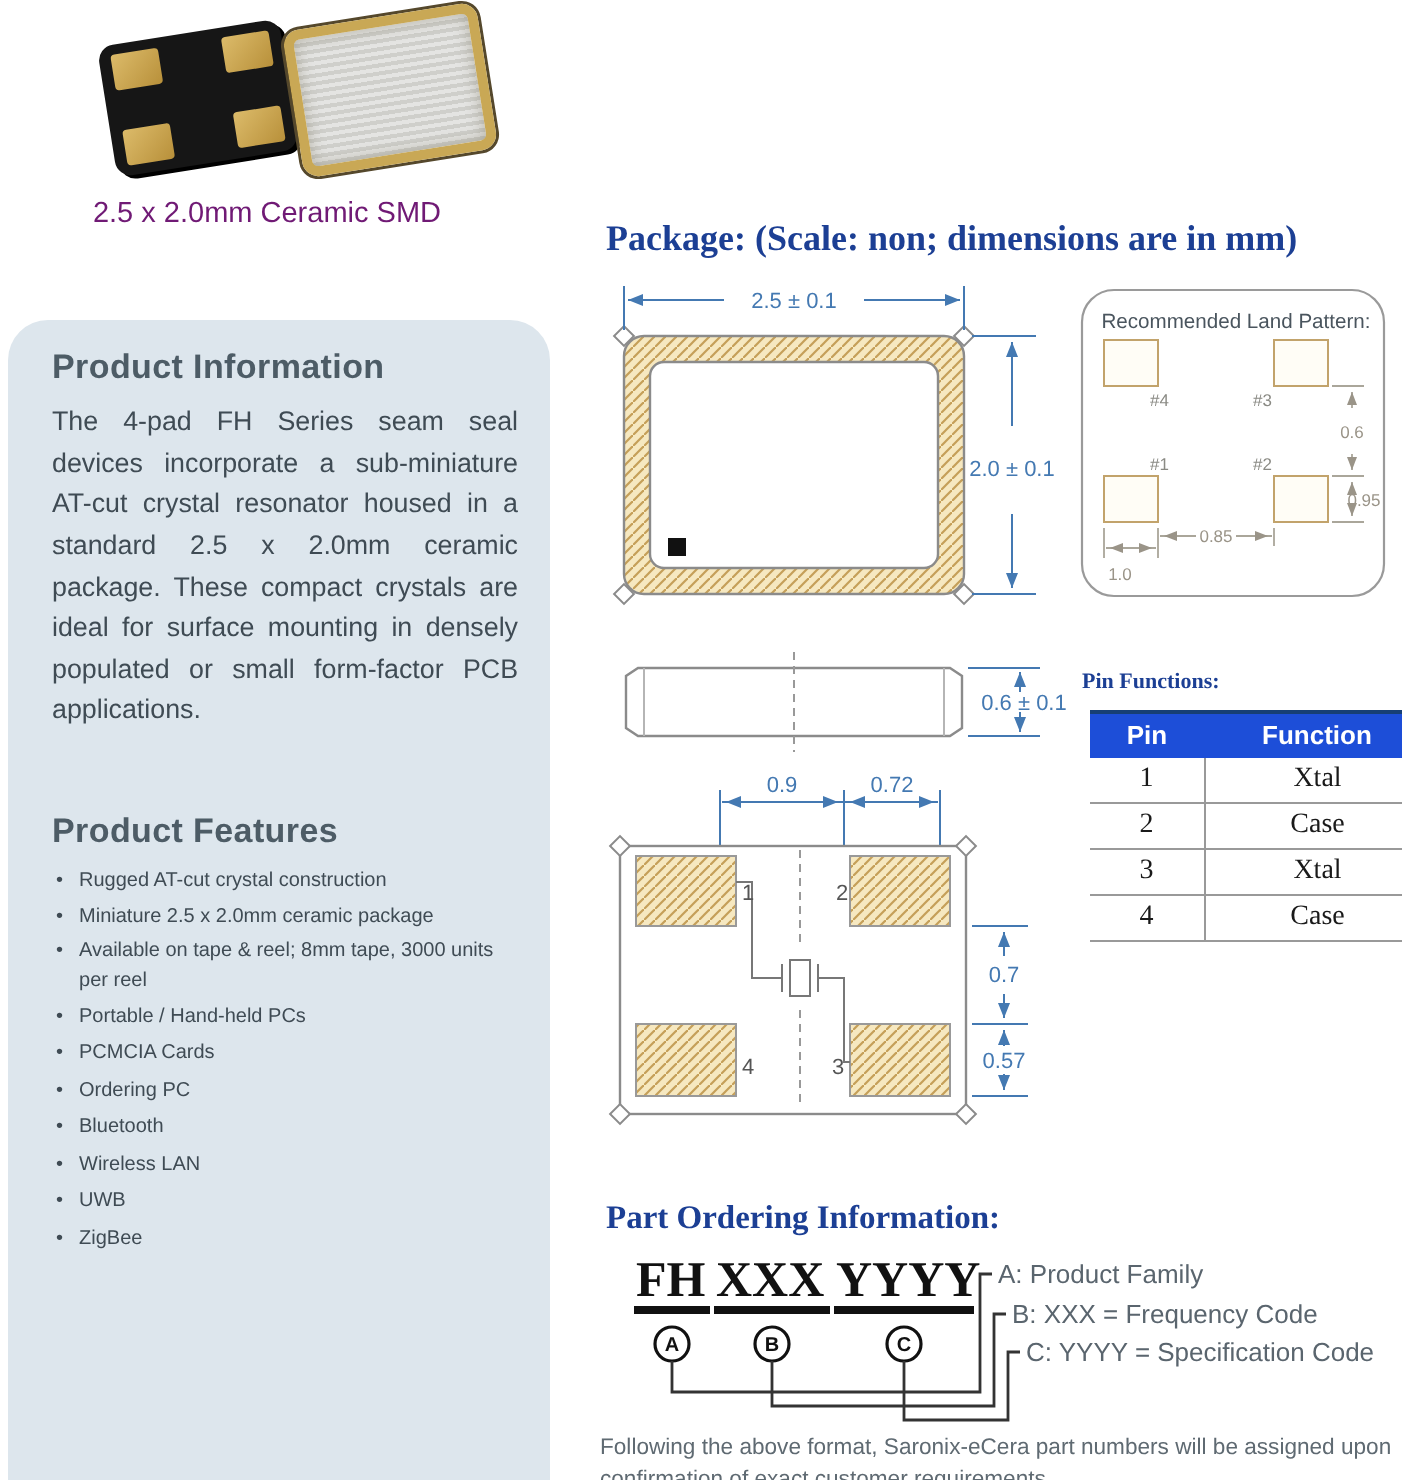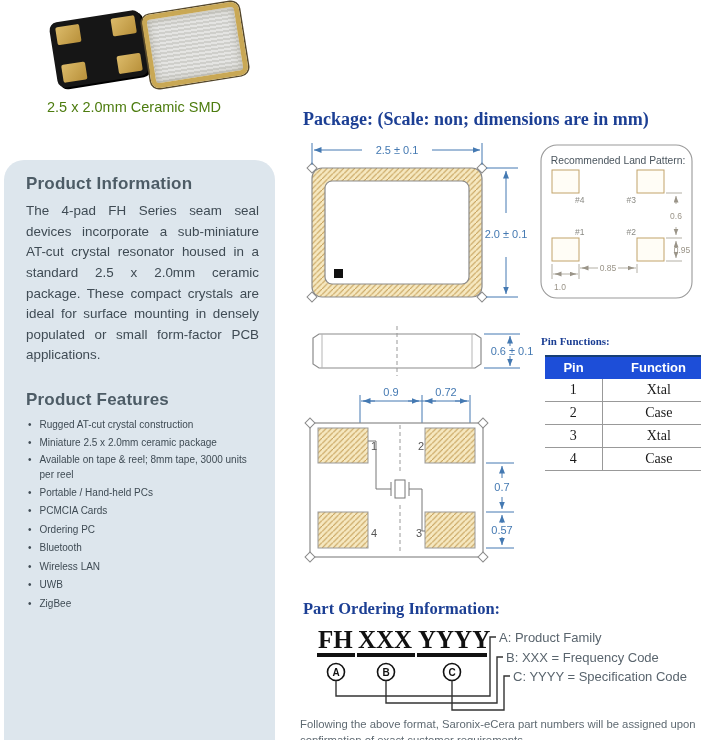--- a/index.html
+++ b/index.html
@@ -6,27 +6,27 @@
   html,body{width:701px;height:740px}
   body{position:relative;overflow:hidden;background:#fff;font-family:"Liberation Sans",sans-serif}
 
   
   .chip1{position:absolute;left:53px;top:16px;width:92px;height:66px;background:#161616;border-radius:8px;transform:rotate(-9deg);box-shadow:2px 2px 0 #000}
   .chip1 .pad{position:absolute;width:24px;height:18px;background:linear-gradient(135deg,#dcbb6a,#b8903a);border-radius:2px}
   .pad-tl{left:6px;top:5px}.pad-tr{right:6px;top:5px}.pad-bl{left:6px;bottom:5px}.pad-br{right:6px;bottom:5px}
   .chip2{position:absolute;left:146px;top:8px;width:98px;height:74px;border:5px solid #c9a855;border-radius:8px;
          background:repeating-linear-gradient(180deg,#e4e4e2 0 2px,#cfcfcb 2px 4px);
          box-shadow:0 0 0 1.5px #55482c, inset 0 0 8px rgba(90,80,50,.35);transform:rotate(-9deg)}
-  .photo-caption{position:absolute;left:47px;top:99px;width:235px;text-align:left;font-size:14.5px;color:#4d7c0f}
+  .photo-caption{position:absolute;left:16px;top:99px;width:235px;text-align:center;font-size:14.5px;color:#701a75}
 
   
   .sidebar{position:absolute;left:4px;top:160px;width:271px;height:600px;background:#dde6ed;border-radius:20px;padding:14px 16px 0 22px}
   .sb-title{font-size:17px;font-weight:bold;color:#4d5c66;margin-bottom:7px;letter-spacing:.2px}
   .sb-body{font-size:13.4px;line-height:1.54;color:#3f4b54;text-align:justify}
-  .sb-gap2{margin-top:24px}
+  .sb-gap2{margin-top:40px}
   .blist{list-style:none}
   .blist li{display:flex;font-size:10px;line-height:1.5;color:#3f4b54;margin-bottom:2.5px}
   .blist li::before{content:"\2022";margin-right:8px;margin-left:2px;color:#3f4b54}
   .alist li{margin-bottom:3.5px}
 
   
   .bluehead{position:absolute;font-family:"Liberation Serif",serif;font-weight:bold;color:#1c3f94}
   .h-package{left:303px;top:109px;font-size:18px}
   .h-pinfn{left:541px;top:335px;font-size:11px}
   .h-order{left:303px;top:599px;font-size:16.5px}

